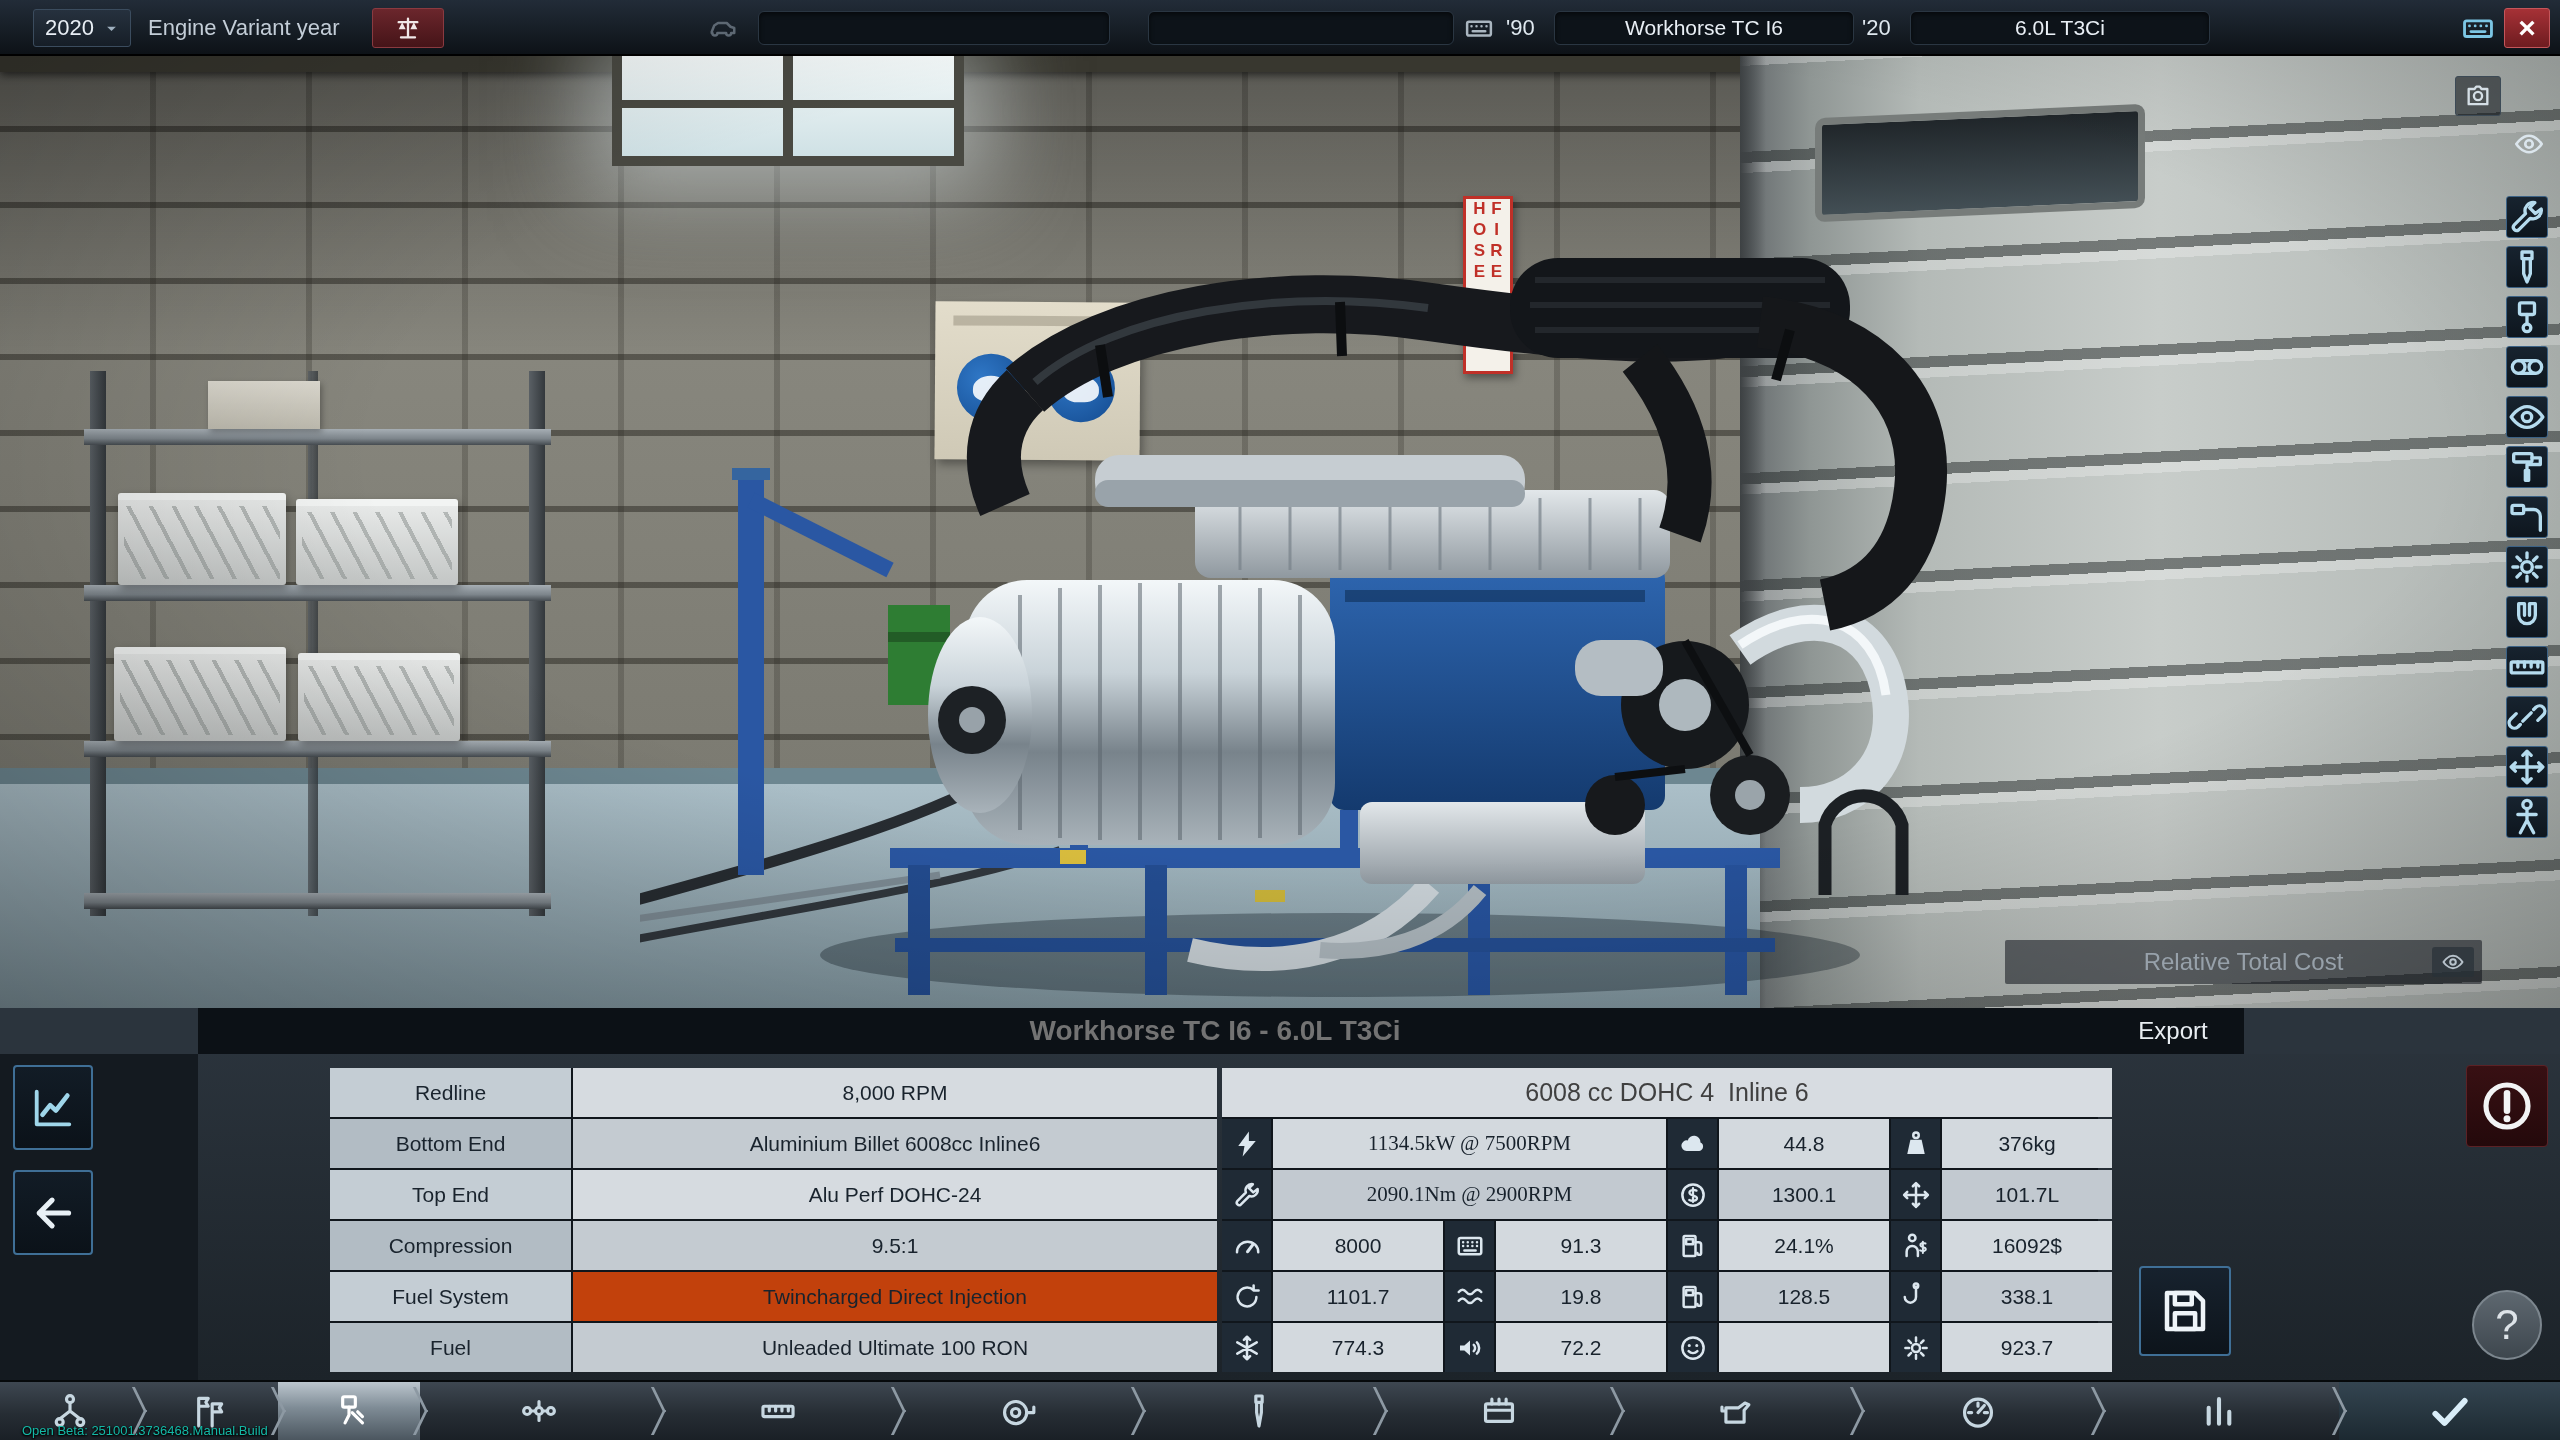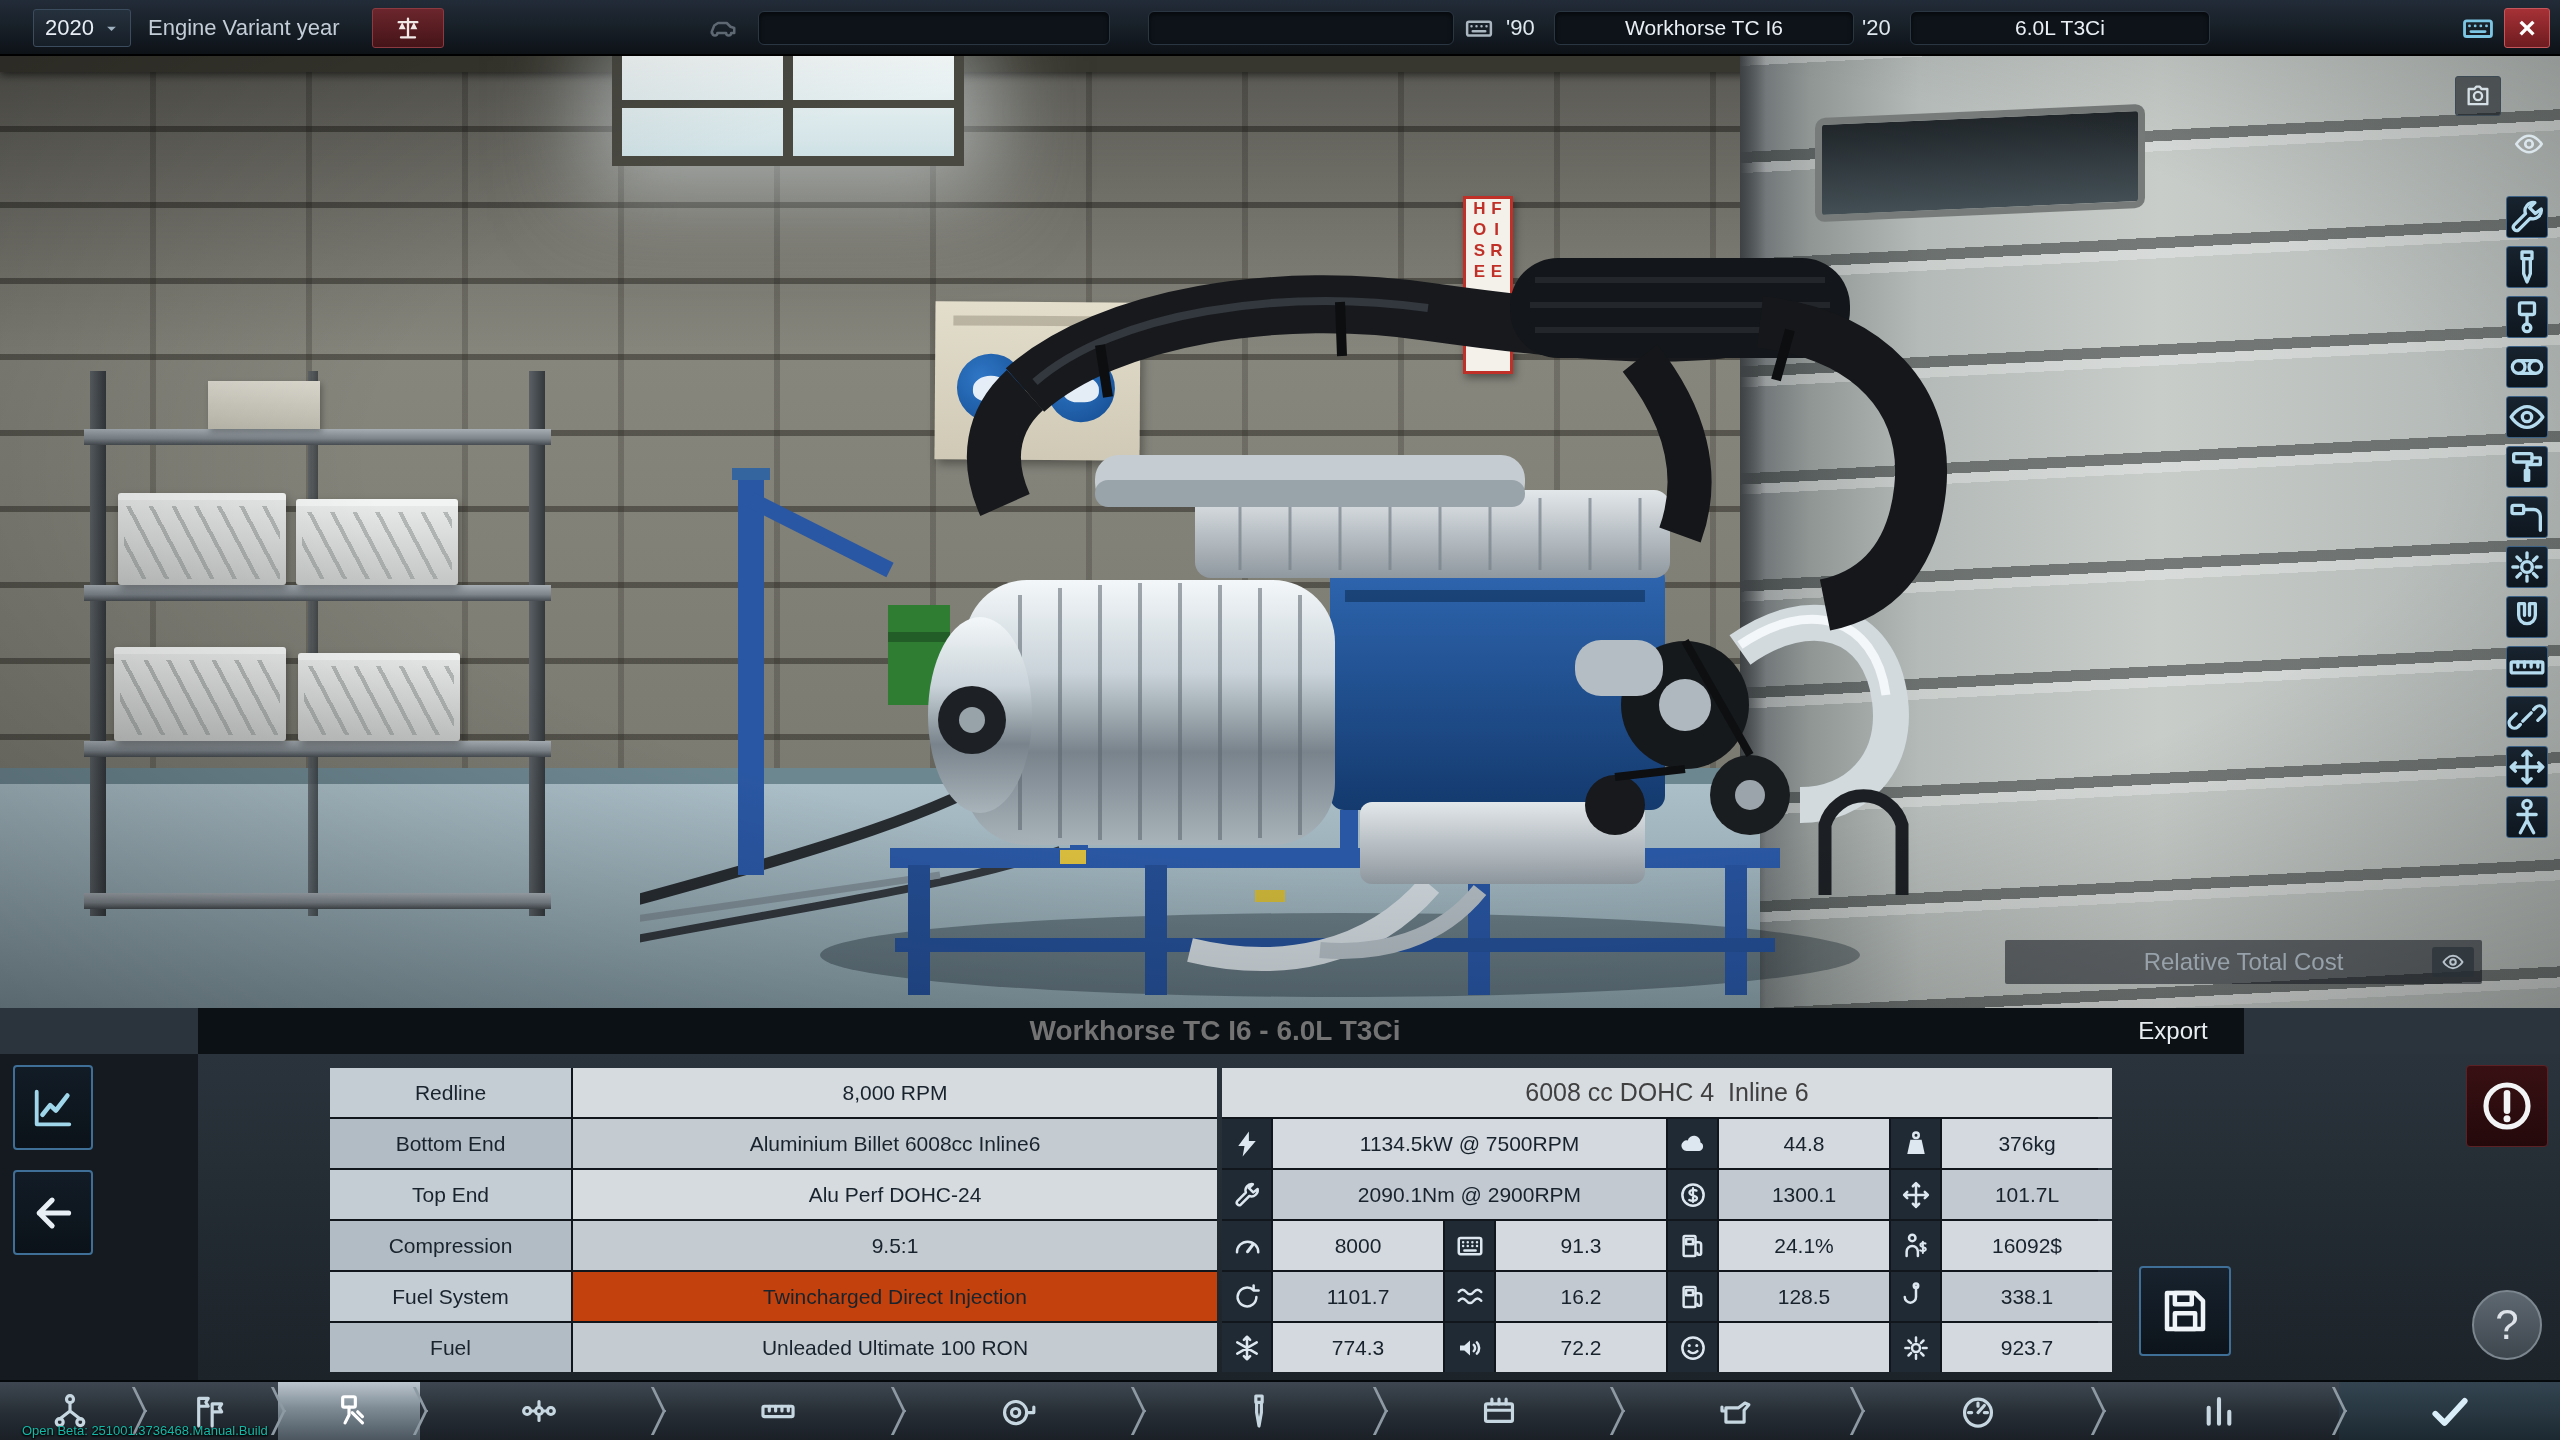--- a/index.html
+++ b/index.html
@@ -94,21 +94,21 @@
 
   .spec-table{position:absolute;left:330px;top:60px;width:887px;display:grid;grid-template-columns:241px 1fr;grid-auto-rows:49px;gap:2px;background:#10161c;}
   .spec-table .lbl,.spec-table .val{display:flex;align-items:center;justify-content:center;font-size:21px;color:#19232d;}
 
   .stats-table{position:absolute;left:1222px;top:60px;width:876px;display:grid;grid-template-columns:49px 170px 49px 170px 49px 170px 49px 170px;grid-auto-rows:49px;gap:2px;background:#10161c;}
   .sheader{grid-column:1/-1;background:#d7dce1;display:flex;align-items:center;justify-content:center;font-size:25px;color:#404040;}
   .icell{background:#1f2a35;display:flex;align-items:center;justify-content:center;color:#dce7ef;}
   .icell [data-icon]{width:30px;height:30px;}
   .vcell{display:flex;align-items:center;justify-content:center;font-size:21px;color:#18222c;}
   .vlt{background:#d3d9de;} .vdk{background:#c2c9d0;}
-  .span3{grid-column:span 3;}
+  .span3{grid-column:span 3;font-family:Liberation Serif, serif;}
 
   .warn-btn{position:absolute;left:2466px;top:57px;width:82px;height:82px;background:linear-gradient(#381013,#24090b);border:1px solid #5c2125;border-radius:4px;color:#f2f4f5;display:flex;align-items:center;justify-content:center;}
   .warn-btn [data-icon]{width:56px;height:56px;}
   .save-btn{position:absolute;left:2139px;top:258px;width:92px;height:90px;background:linear-gradient(#17222e,#0d141b);border:2px solid #3f6f96;border-radius:4px;color:#eef4f8;display:flex;align-items:center;justify-content:center;}
   .save-btn [data-icon]{width:54px;height:54px;}
   .help-btn{position:absolute;left:2472px;top:282px;width:70px;height:70px;border-radius:50%;background:linear-gradient(#5e6870,#3e474e);border:2px solid #7c868e;color:#dde3e8;font-size:42px;display:flex;align-items:center;justify-content:center;}
 
   
   .tabbar{position:absolute;left:0;top:1380px;width:2560px;height:60px;display:flex;background:#10151a;border-top:2px solid #06090b;}
   .tab{position:relative;display:flex;align-items:center;justify-content:center;background:linear-gradient(#3e4751,#262d34 55%,#1a2026);}
@@ -538,21 +538,21 @@
           </span>
         </div>
       <div class="vcell vdk">1101.7</div>
       <div class="icell">
           <span data-icon="waves">
             <svg viewBox="0 0 24 24">
               <path d="M3 8c2-2.5 4-2.5 6 0s4 2.5 6 0 4-2.5 6 0M3 15c2-2.5 4-2.5 6 0s4 2.5 6 0 4-2.5 6 0"></path>
             </svg>
           </span>
         </div>
-      <div class="vcell vdk">16.2</div>
+      <div class="vcell vdk">19.8</div>
       <div class="icell">
           <span data-icon="pump">
             <svg viewBox="0 0 24 24">
               <rect x="4.5" y="4" width="9.5" height="16" rx="1"></rect>
               <path d="M6.5 6.5h5.5v4H6.5zM14 9h2.5a2 2 0 0 1 2 2v6.5a1.5 1.5 0 0 1-3 0"></path>
             </svg>
           </span>
         </div>
       <div class="vcell vdk">128.5</div>
       <div class="icell">

